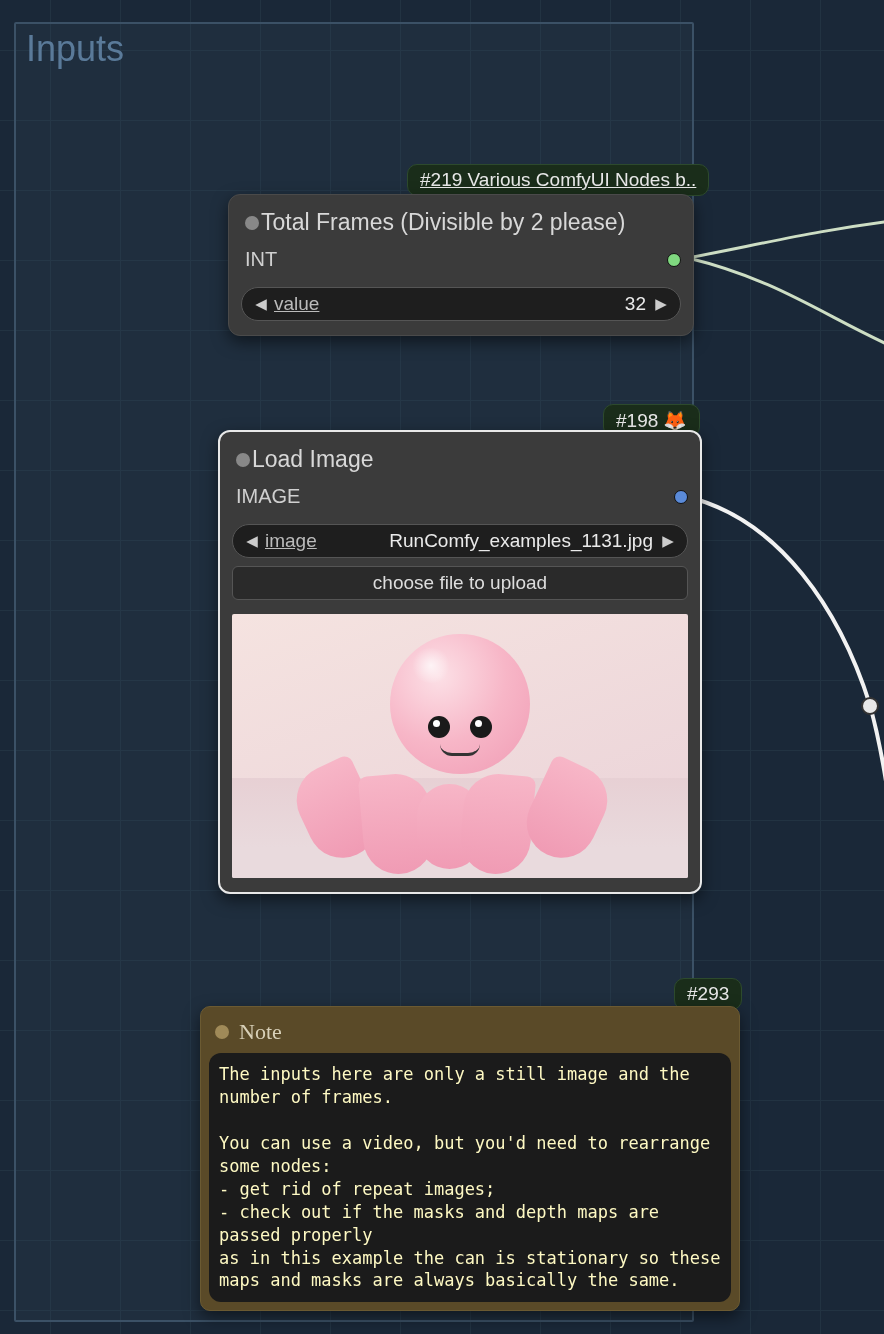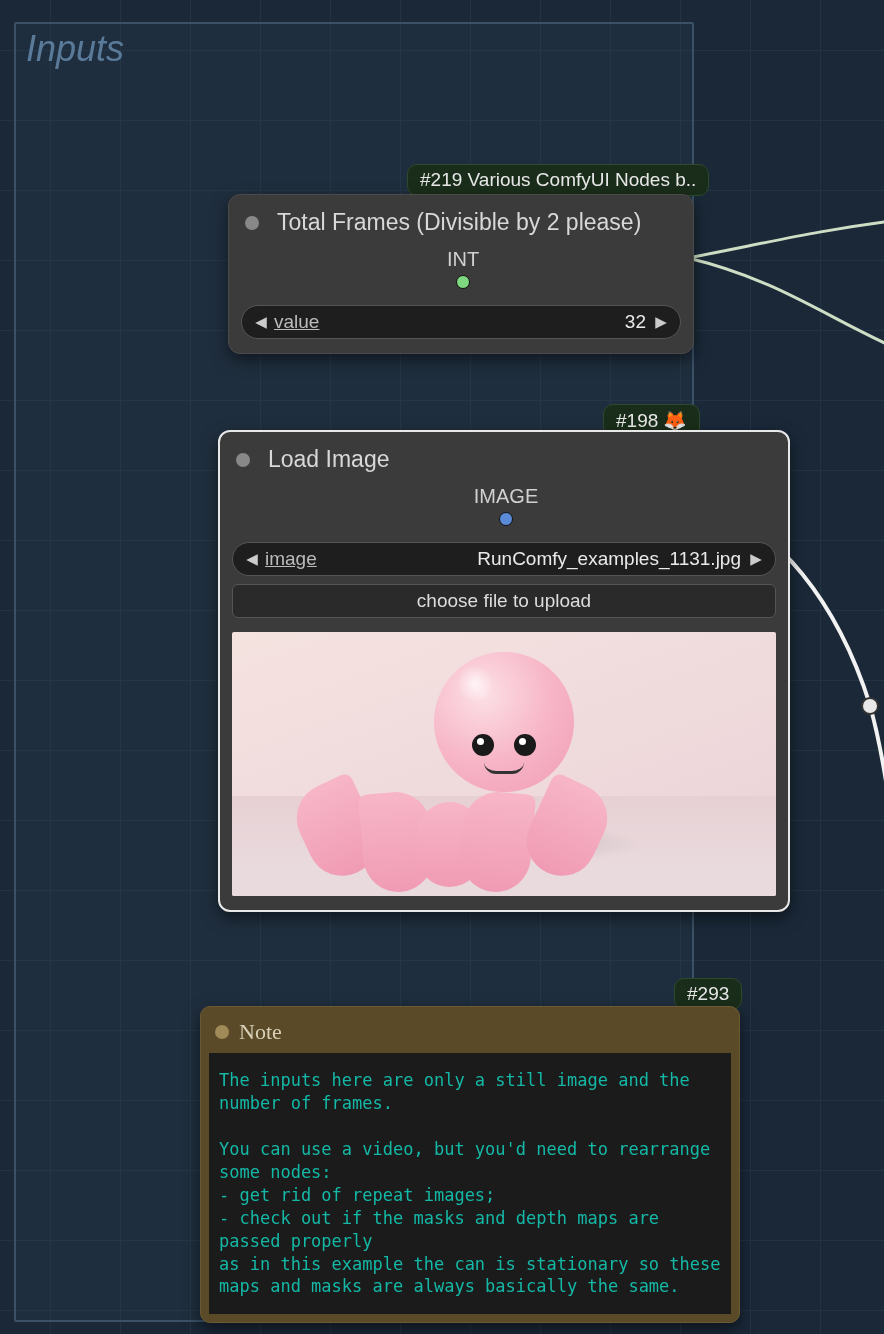--- a/index.html
+++ b/index.html
@@ -18,21 +18,20 @@
 }
 .group-frame {
   position: absolute;
   left: 14px;
   top: 22px;
   width: 680px;
   height: 1300px;
   border: 2px solid #3b5166;
   border-radius: 2px;
   background: rgba(59,81,102,0.15);
-  font-style: italic;
 }
 .group-title {
   font-size: 36px;
   font-weight: 500;
   color: #5a7a99;
   padding: 4px 10px;
 }
 .badge {
   position: absolute;
   background: #1a2d1a;
@@ -47,40 +46,39 @@
   position: absolute;
   background: #3b3b3b;
   border: 1px solid #4a4a4a;
   border-radius: 12px;
   box-shadow: 0 6px 16px rgba(0,0,0,0.5);
 }
 .node.selected { border: 2px solid #e8e8e8; }
 .node-header {
   display: flex;
   align-items: center;
-  gap: 18px;
+  gap: 2px;
   padding: 14px 16px 10px 16px;
 }
 .node-dot {
   width: 14px; height: 14px;
   border-radius: 50%;
   background: #888;
 }
 .node-title {
   color: #d8d8d8;
   font-size: 23px;
   font-weight: 400;
 }
 .port-row {
   display: flex;
-  justify-content: flex-start;
+  justify-content: space-between;
   align-items: center;
   gap: 4px;
   padding: 2px 12px 2px 16px;
-  flex-direction: column;
 }
 .port-label {
   color: #d0d0d0;
   font-size: 20px;
 }
 .port-socket {
   width: 14px; height: 14px;
   border-radius: 50%;
   border: 1px solid #111;
 }
@@ -222,24 +220,24 @@
 .note-header {
   display: flex;
   align-items: center;
   gap: 10px;
   padding: 12px 14px 8px 14px;
   font-family: Liberation Serif, serif;
 }
 .note-header .node-title { color: #d8d0b8; font-size: 22px; }
 .note-body {
   margin: 0 8px 8px 8px;
-  padding: 16px 10px;
+  padding: 10px 10px;
   background: #1b1b1b;
-  border-radius: 0;
-  color: #14b8a6;
+  border-radius: 12px;
+  color: #fef9c3;
   font-family: "Menlo", "Consolas", monospace;
   font-size: 17px;
   line-height: 1.35;
   white-space: pre-wrap;
 }
 svg.wires {
   position: absolute;
   left: 0; top: 0;
   width: 884px;
   height: 1334px;
@@ -261,42 +259,42 @@
   <path d="M 688 258 C 780 280, 830 320, 900 350" stroke="#cddec4" stroke-width="3" fill="none"></path>
   <path d="M 688 497 C 780 520, 840 610, 870 705" stroke="#f2f2f2" stroke-width="4" fill="none"></path>
   <path d="M 870 705 C 890 780, 895 850, 900 920" stroke="#f2f2f2" stroke-width="4" fill="none"></path>
 </svg>
 <div class="route-dot" style="left:861px; top:697px;"></div>
 
 <div class="group-frame">
   <div class="group-title">Inputs</div>
 </div>
 
-<div class="badge" style="left:407px; top:164px;">#219 Various ComfyUI Nodes b..</div>
+<div class="badge" style="left:407px; top:164px;text-decoration:underline;">#219 Various ComfyUI Nodes b..</div>
 <div class="node" style="left:228px; top:194px; width:466px;">
   <div class="node-header">
     <div class="node-dot"></div>
     <div class="node-title">Total Frames (Divisible by 2 please)</div>
   </div>
   <div class="port-row">
     <span class="port-label">INT</span>
     <span class="port-socket port-int"></span>
   </div>
   <div class="node-body">
     <div class="widget-pill">
       <span class="arrow">◀</span>
       <span class="wlabel">value</span>
       <span class="wvalue">32</span>
       <span class="arrow">▶</span>
     </div>
   </div>
 </div>
 
 <div class="badge" style="left:603px; top:404px;">#198 🦊</div>
-<div class="node selected" style="left:218px; top:430px; width:572px;">
+<div class="node selected" style="left:218px; top:430px; width:484px;">
   <div class="node-header">
     <div class="node-dot"></div>
     <div class="node-title">Load Image</div>
   </div>
   <div class="port-row">
     <span class="port-label">IMAGE</span>
     <span class="port-socket port-image"></span>
   </div>
   <div class="node-body">
     <div class="widget-pill">

